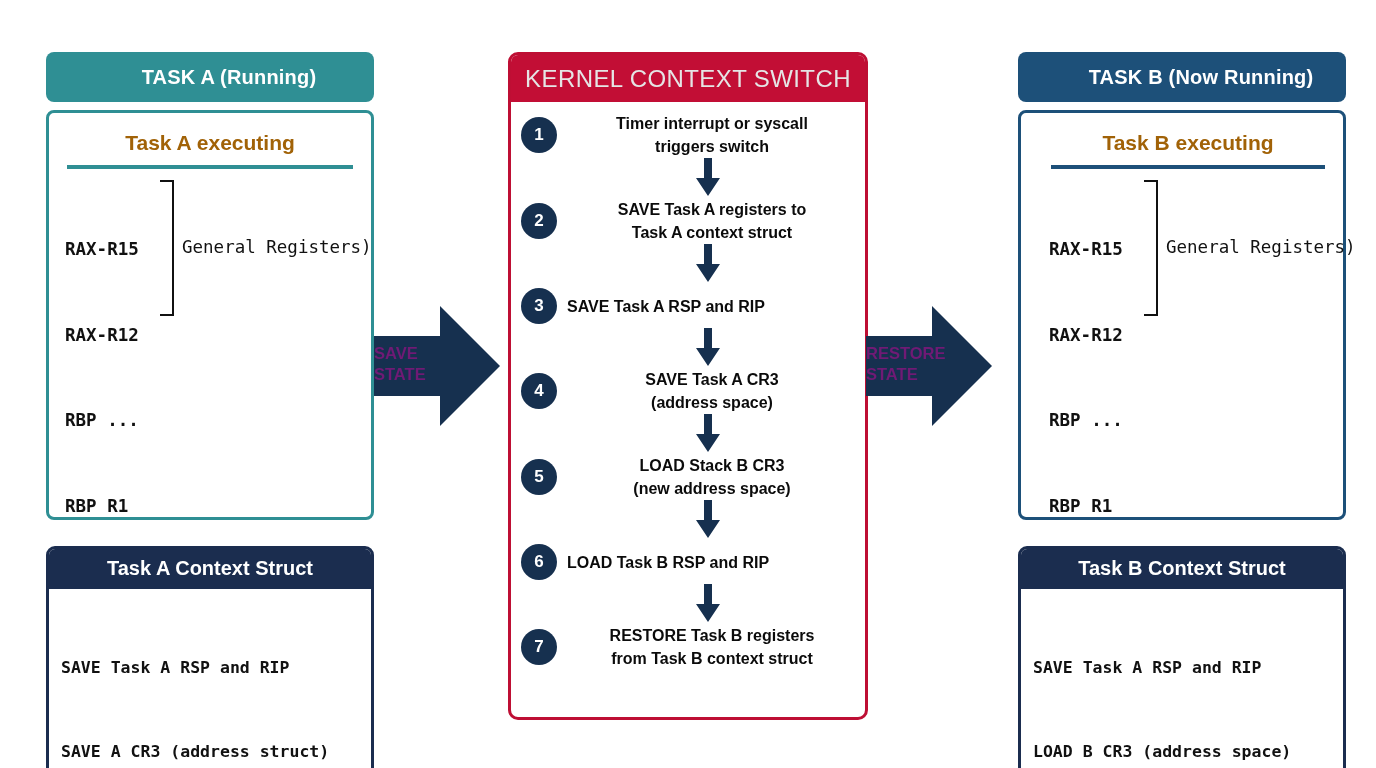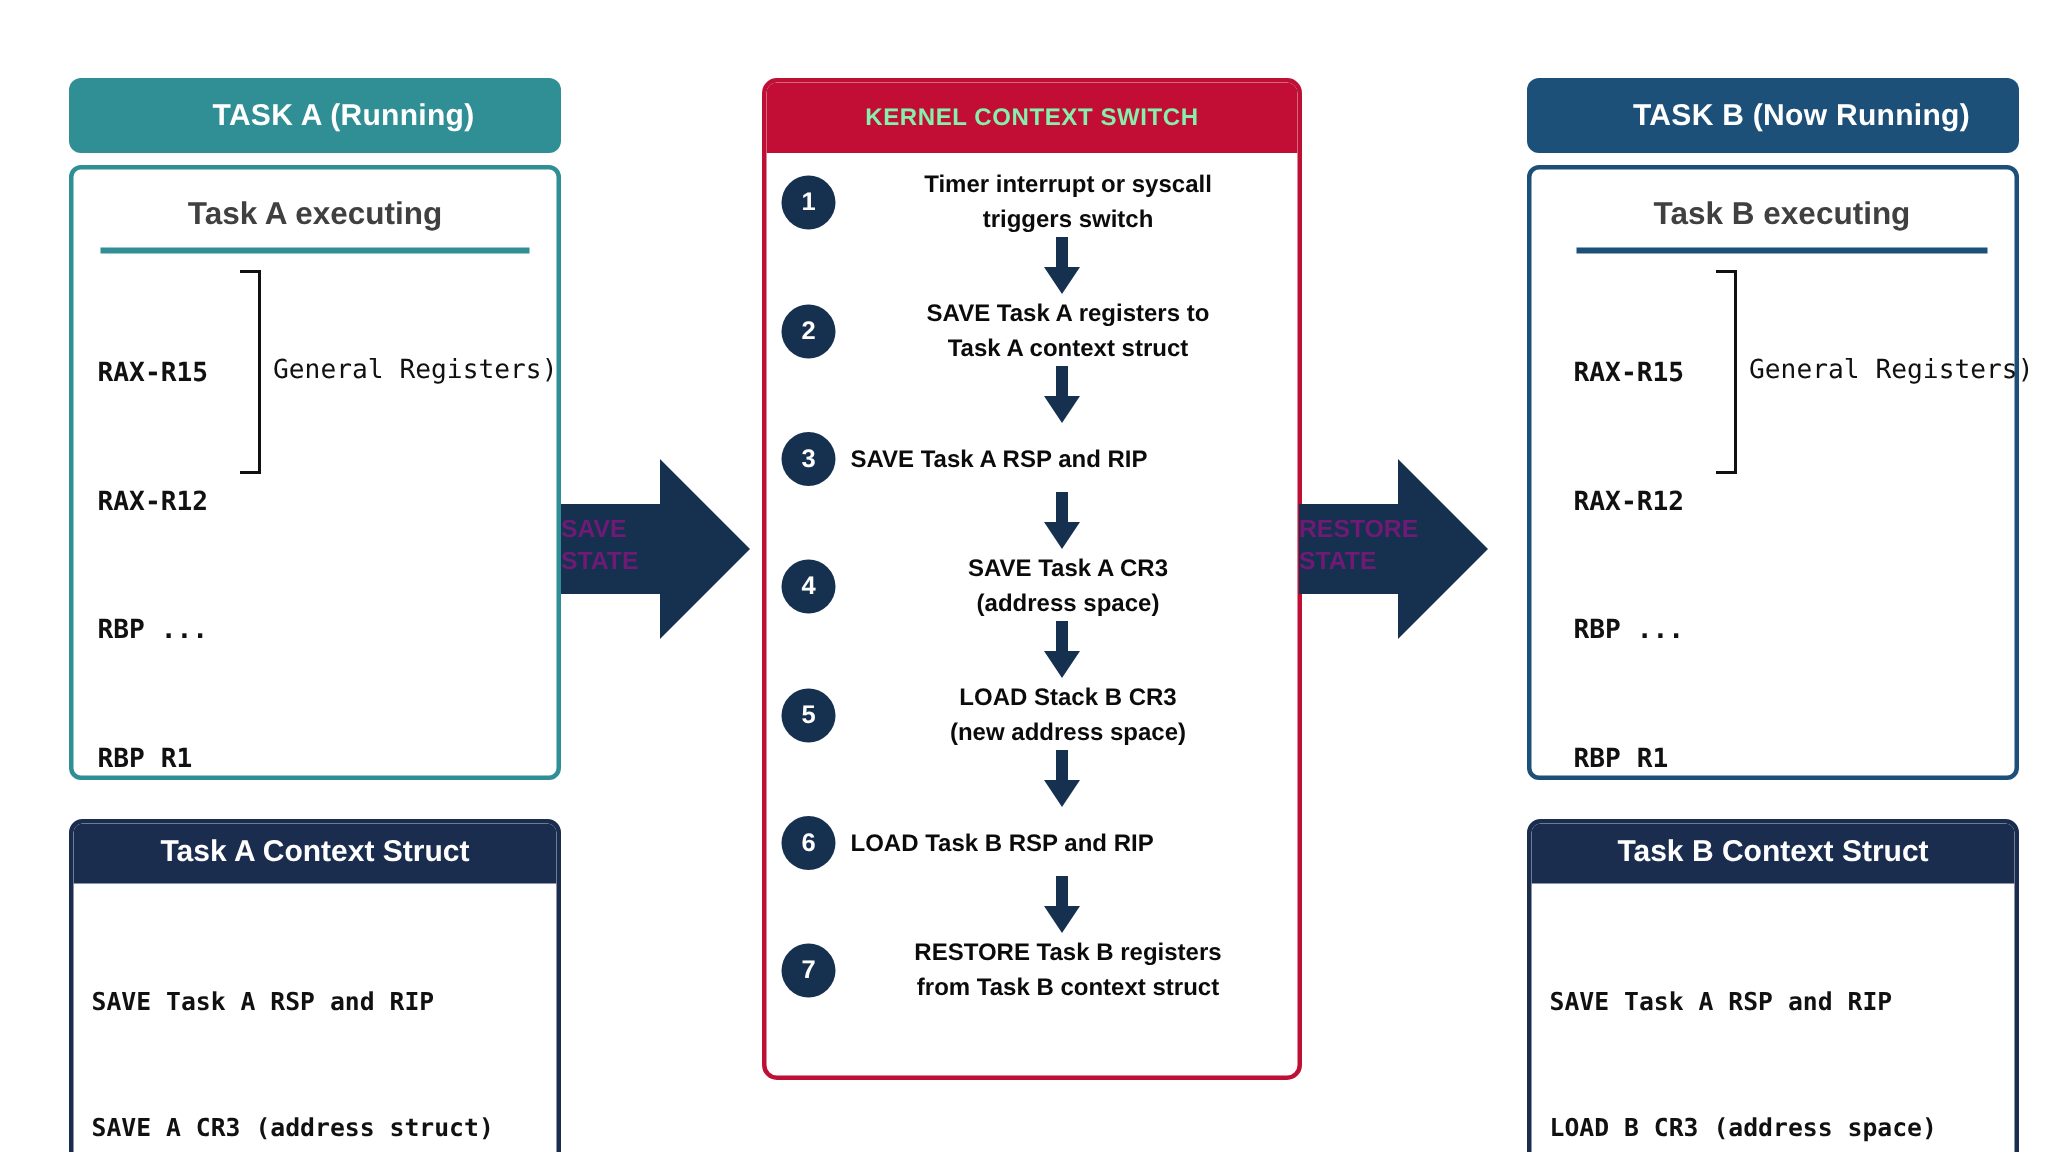--- a/index.html
+++ b/index.html
@@ -58,23 +58,23 @@
     box-sizing: border-box;
     background: #ffffff;
     overflow: hidden;
   }
   .kcard-head {
     height: 47px;
     background: #c20e35;
     display: flex;
     align-items: center;
     justify-content: center;
-    color: #86efac;
-    font-weight: bold;
-    font-size: 16px;
+    color: #e5e5e5;
+    font-weight: normal;
+    font-size: 24px;
     letter-spacing: .4px;
   }
 
   
   .exec-box {
     position: absolute;
     left: 0;
     top: 110px;
     width: 100%;
     height: 410px;
@@ -83,21 +83,21 @@
     box-sizing: border-box;
     padding: 14px 16px 10px 16px;
   }
   .exec-teal { border: 3px solid #2f8f94; }
   .exec-navy { border: 3px solid #1d5079; padding-left: 28px; }
 
   .exec-title {
     text-align: center;
     font-weight: bold;
     font-size: 21px;
-    color: #404040;
+    color: #a16207;
     margin: 4px 0 10px 0;
   }
   .rule {
     height: 4px;
     margin: 0 2px 9px 2px;
   }
   .rule-teal { background: #2f8f94; }
   .rule-navy { background: #1d5079; }
 
   

